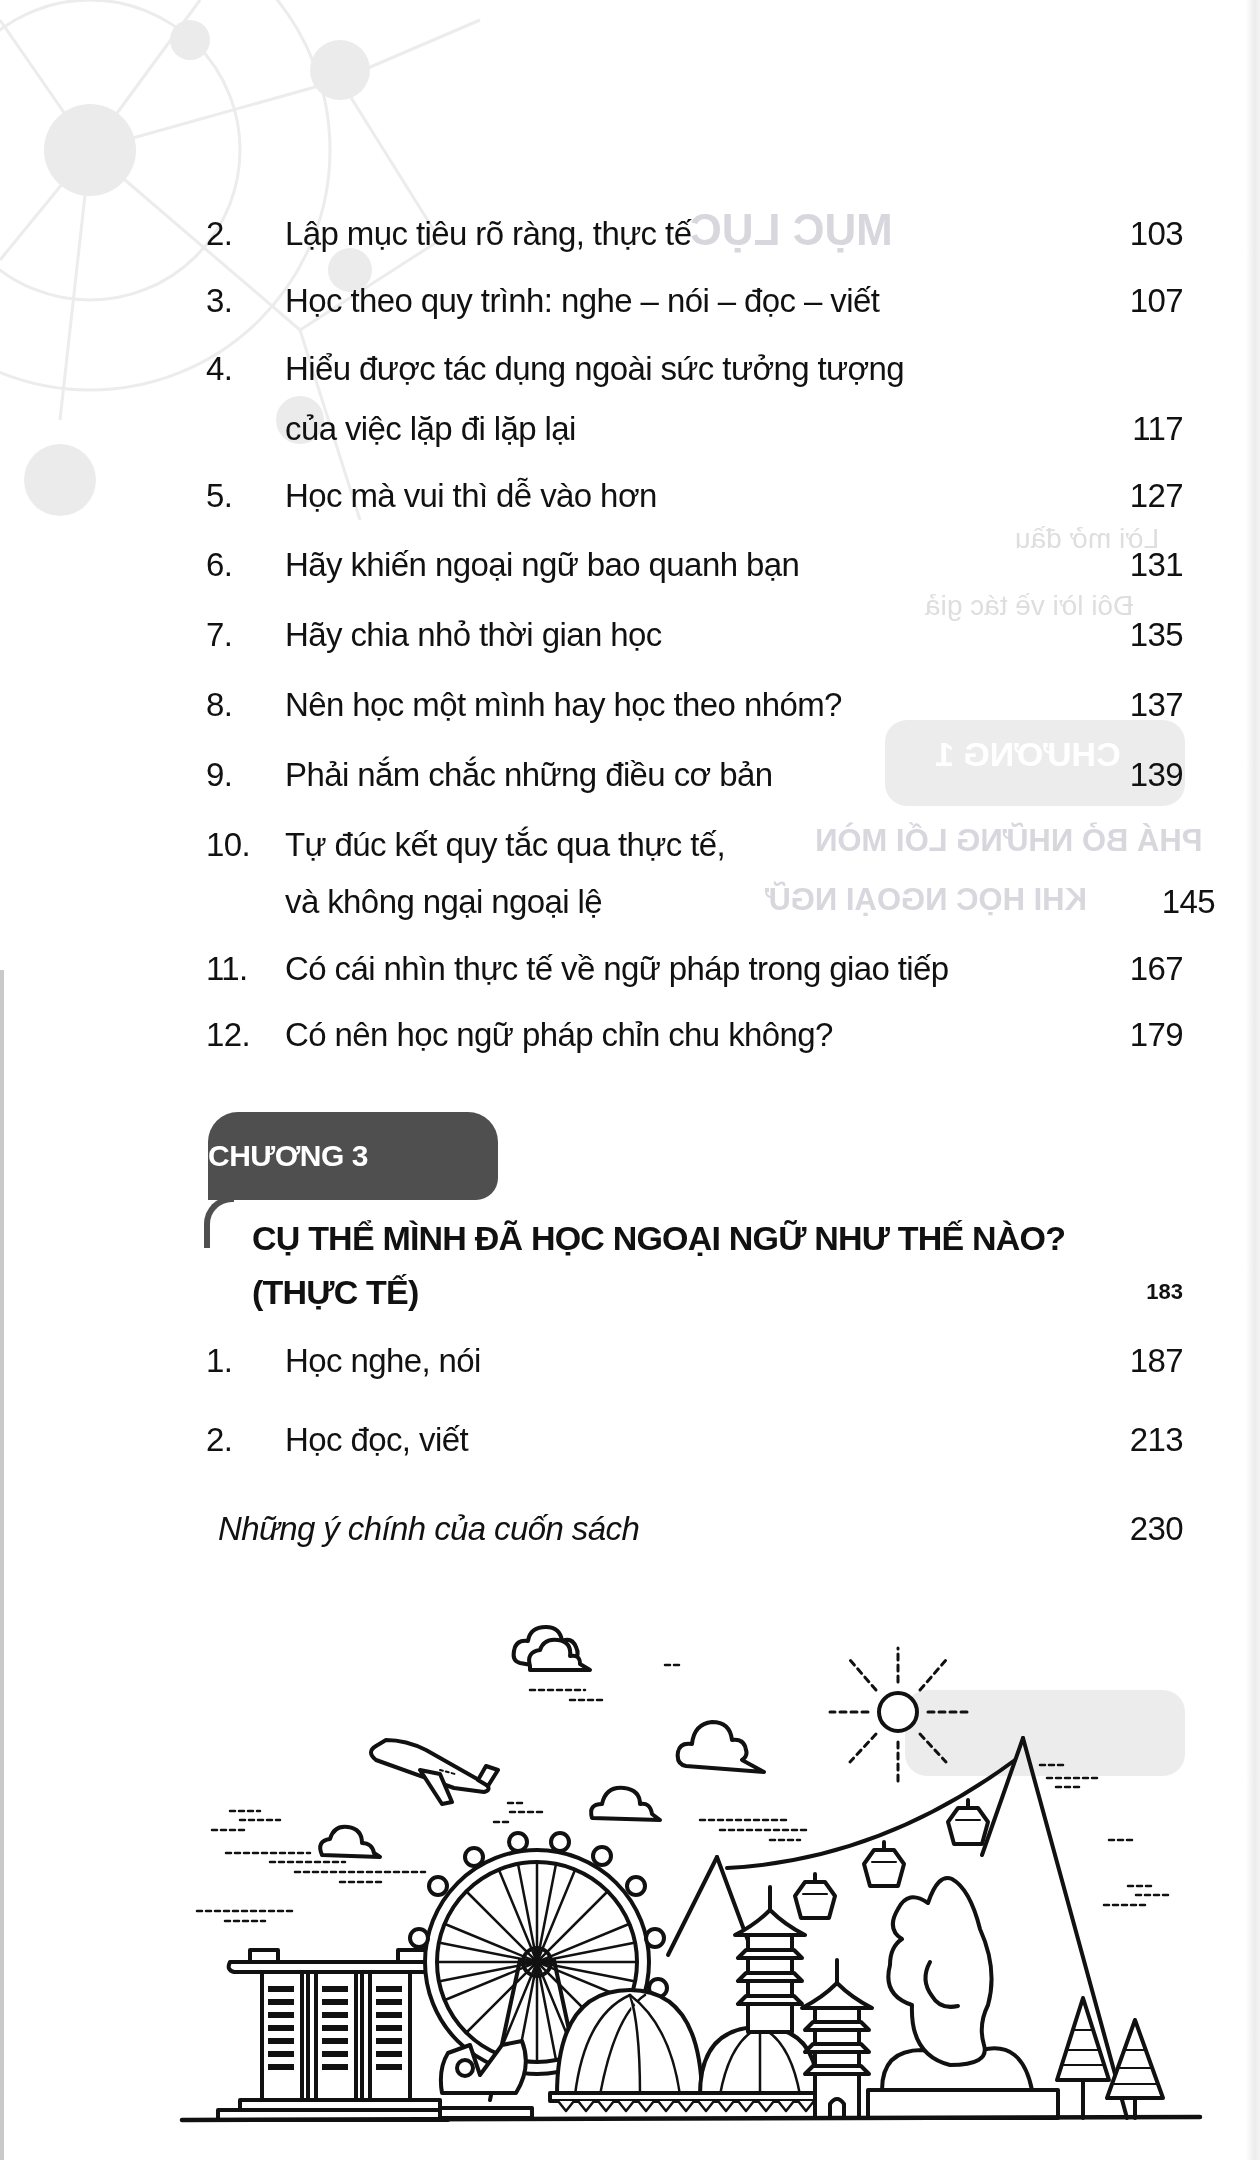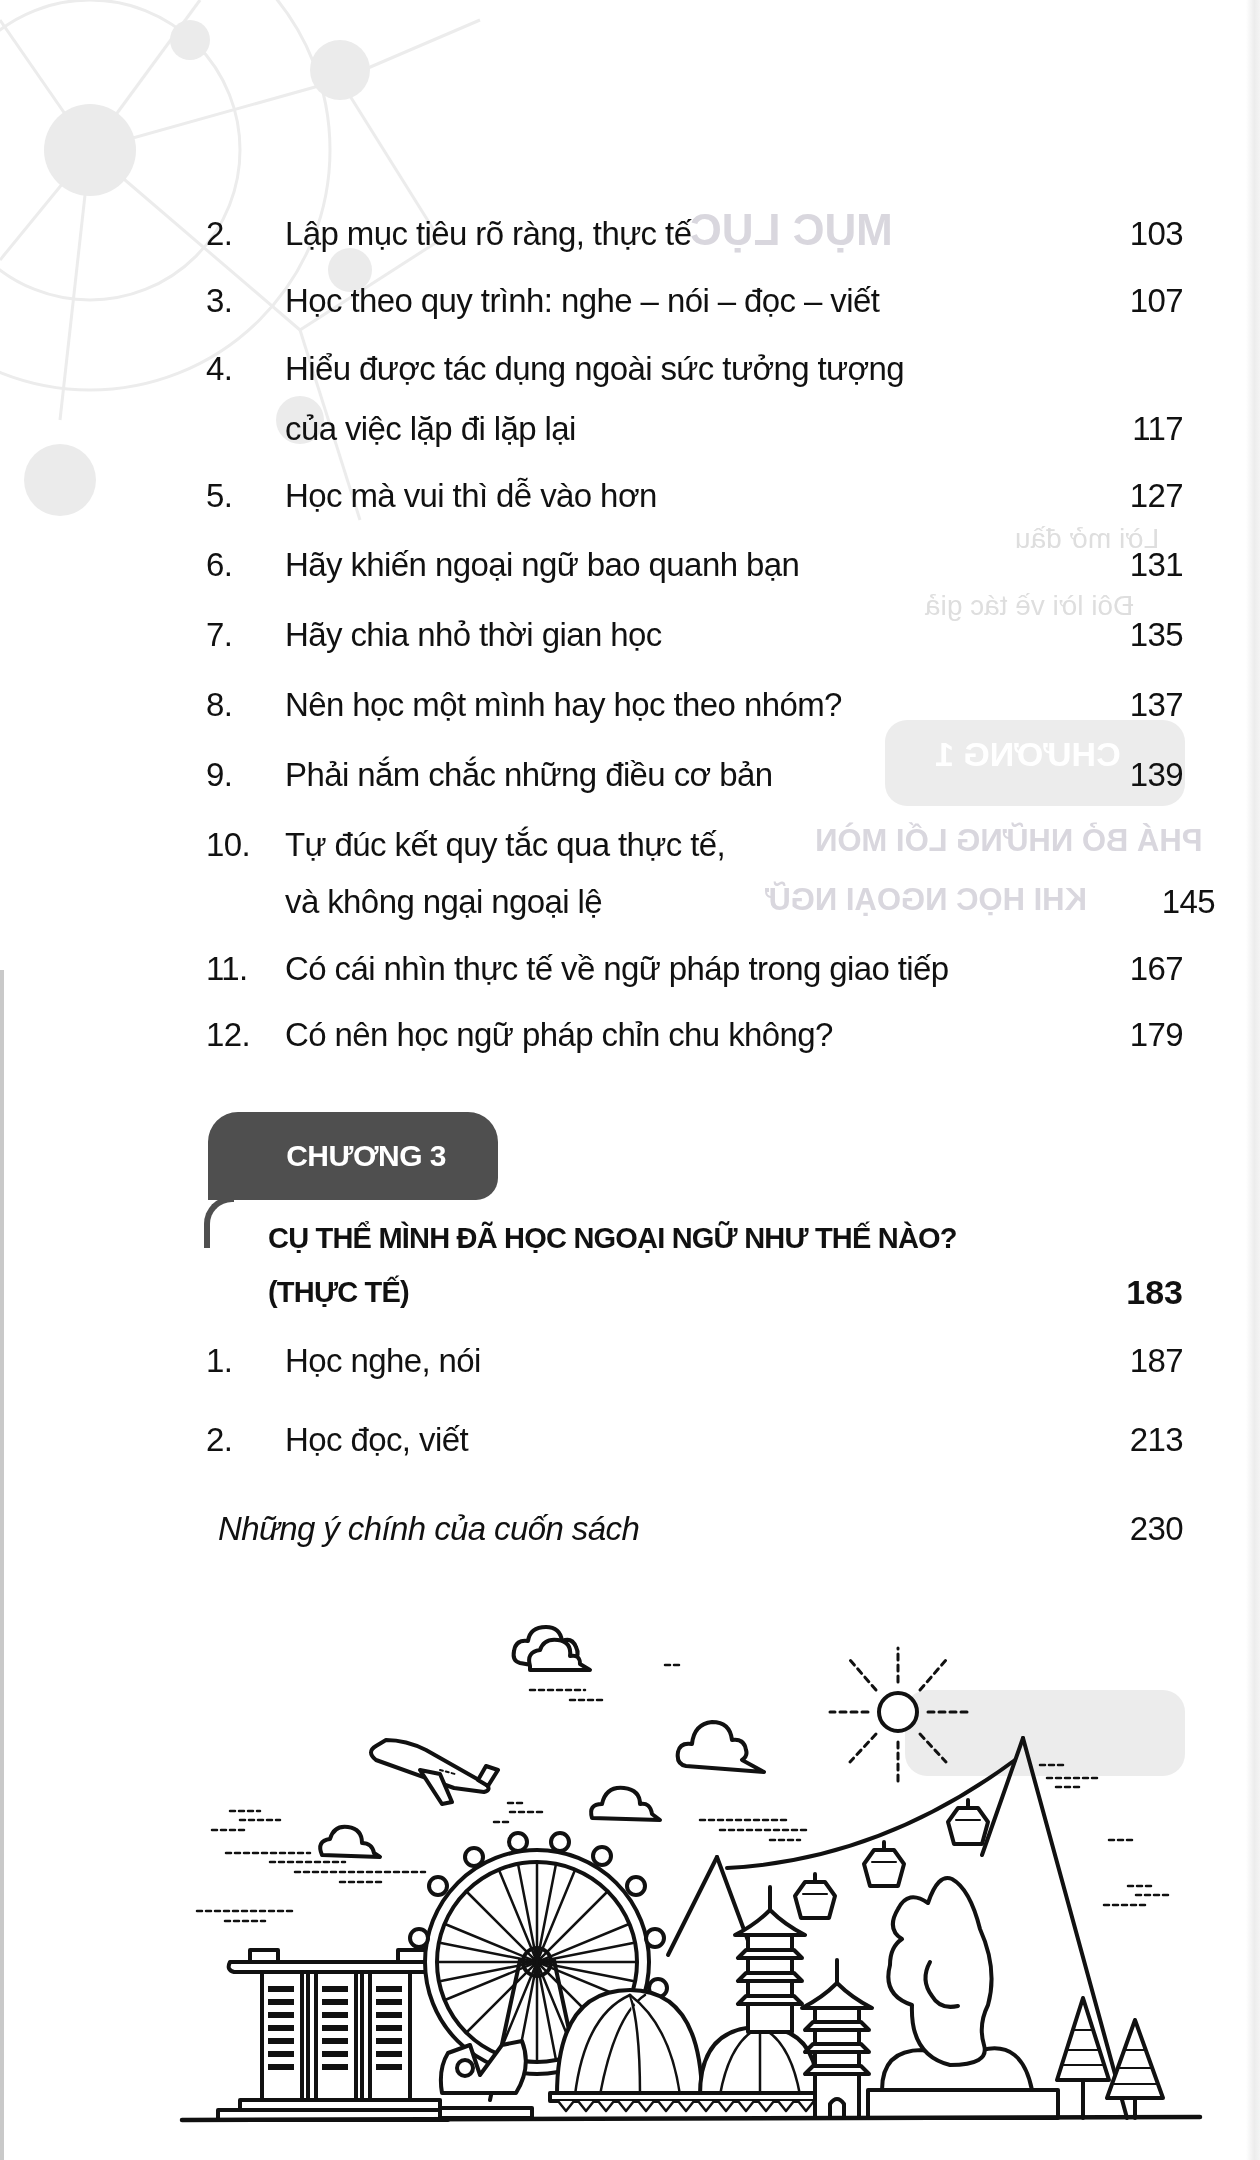--- a/index.html
+++ b/index.html
@@ -35,29 +35,29 @@
     position: absolute; left: 208px; top: 1112px; width: 290px; height: 88px;
     background: #4f4f4f; border-radius: 30px 30px 22px 0;
   }
   .chapter-badge-tail {
     position: absolute; left: 204px; top: 1196px; width: 30px; height: 52px;
     border-left: 6px solid #4f4f4f; border-top: 6px solid #4f4f4f;
     border-radius: 28px 0 0 0; box-sizing: border-box;
   }
   .chapter-label {
     position: absolute; left: 0; top: 0; width: 238px; height: 88px;
-    line-height: 88px; text-align: right; color: #ffffff;
+    line-height: 88px; text-align: left; color: #ffffff;
     font-weight: bold; font-size: 30px; letter-spacing: -0.5px;
   }
   .chapter-heading {
-    position: absolute; left: 268px; font-weight: bold; font-size: 29px;
+    position: absolute; left: 252px; font-weight: bold; font-size: 34px;
     letter-spacing: -0.8px; white-space: nowrap; line-height: 44px;
   }
   .chapter-heading-page {
-    position: absolute; right: 77px; top: 1270px; font-weight: bold; font-size: 34px;
+    position: absolute; right: 77px; top: 1270px; font-weight: bold; font-size: 22px;
     line-height: 44px;
   }
   .illustration { position: absolute; left: 0; top: 1560px; width: 1260px; height: 600px; }
 </style>
 </head>
 <body>
 
 <div class="page-edge-right"></div>
 <div class="page-edge-left"></div>
 

